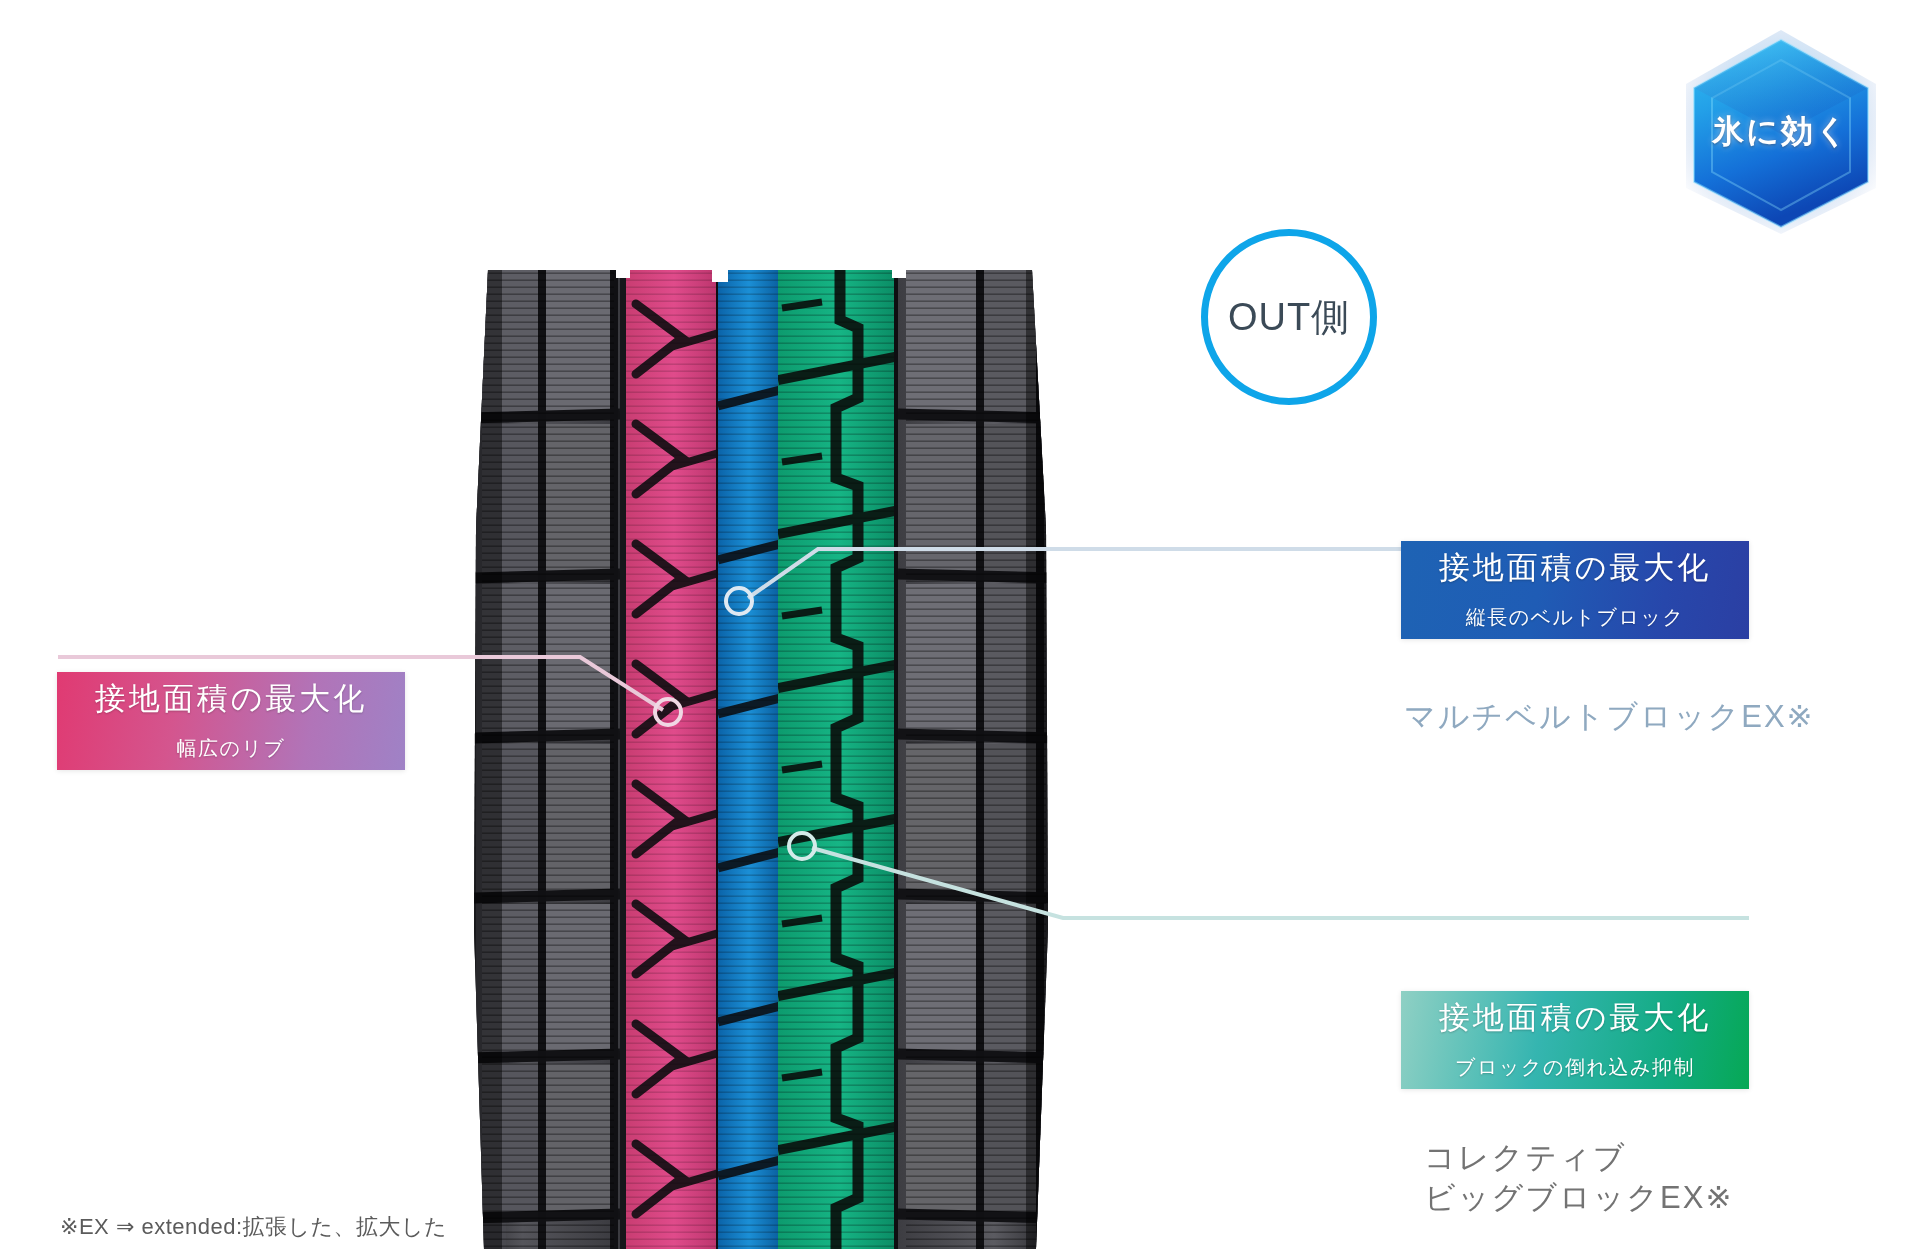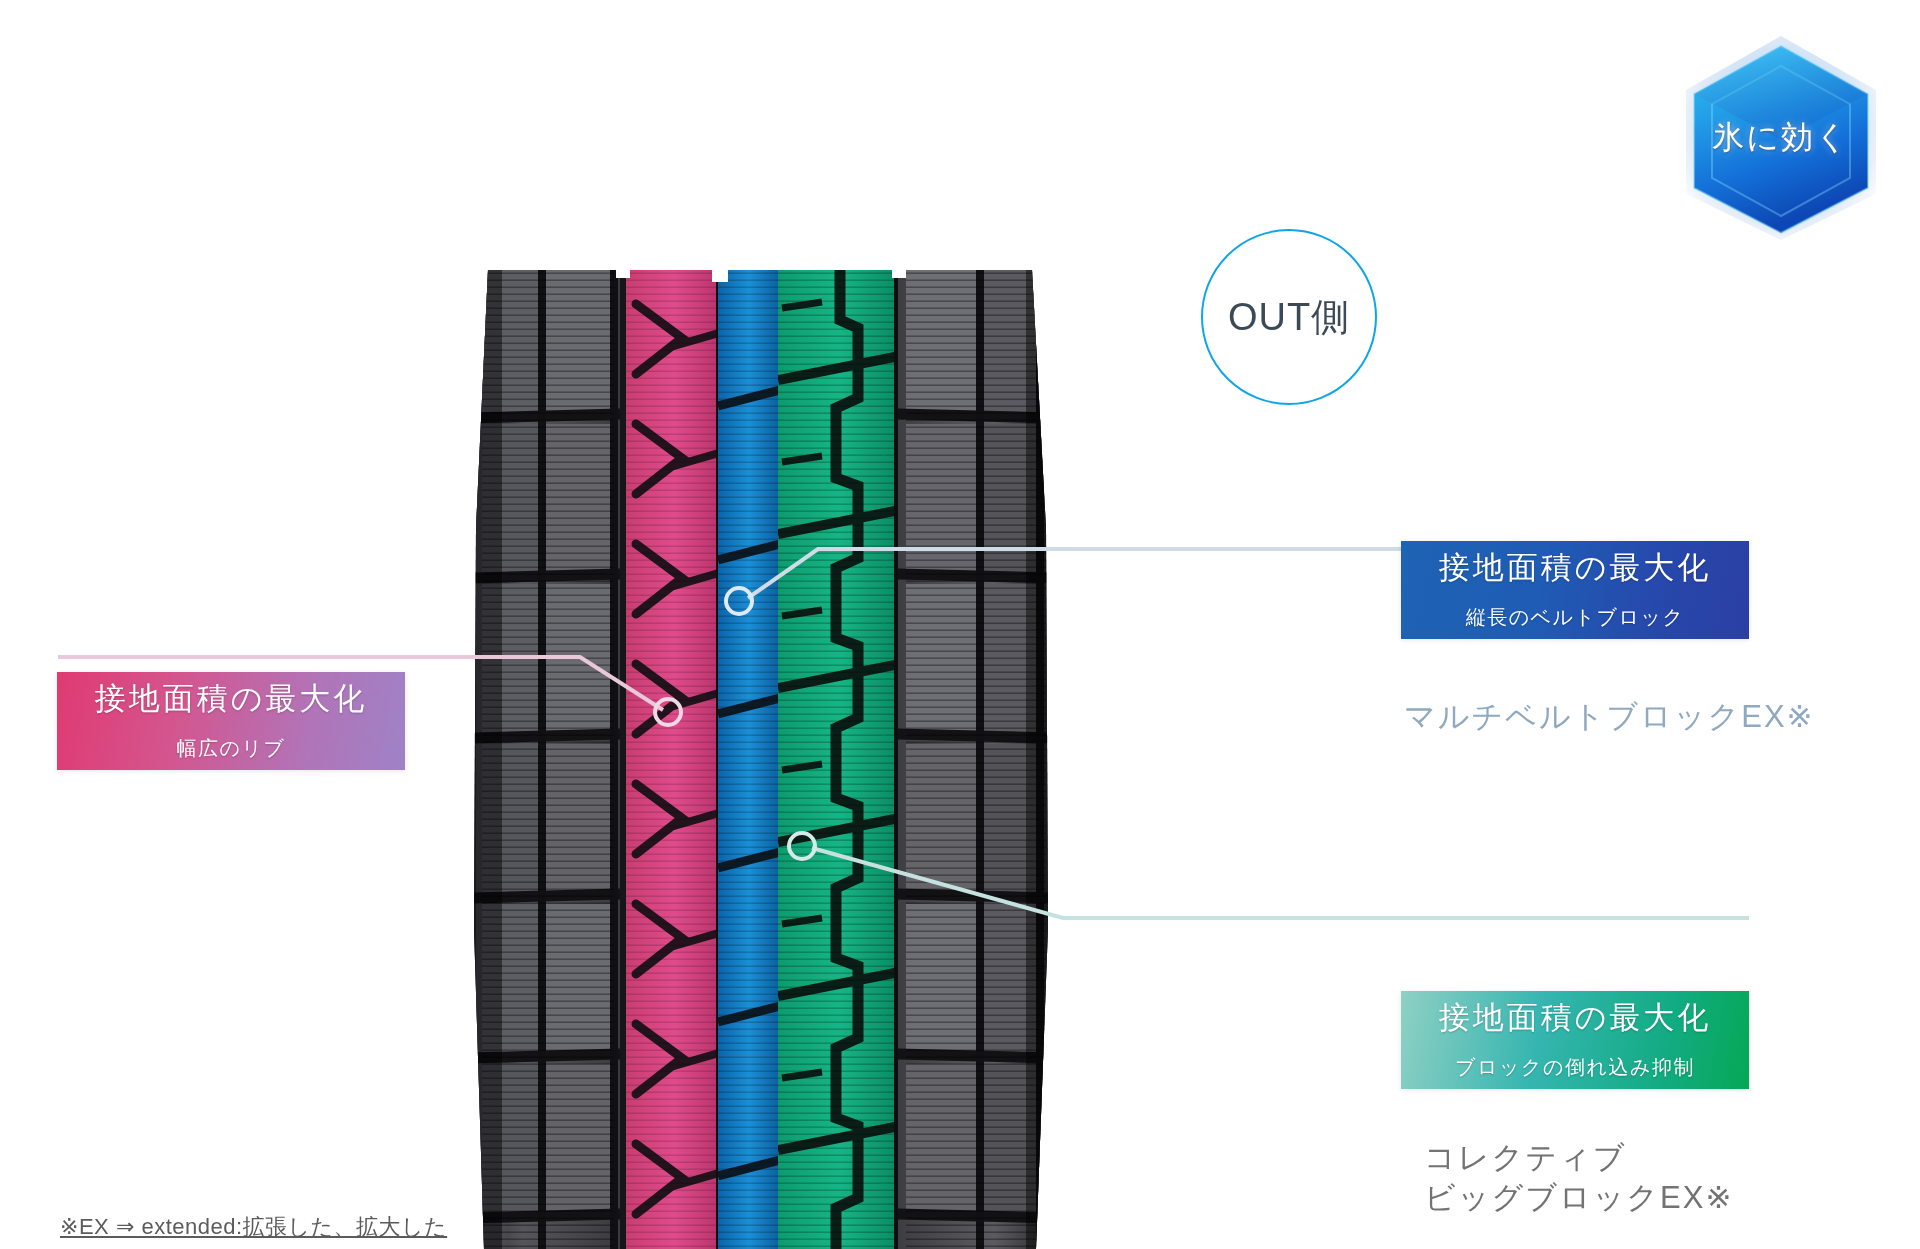--- a/index.html
+++ b/index.html
@@ -18,25 +18,25 @@
 
   
   .side-circle{
     position:absolute;border-radius:50%;
     display:flex;align-items:center;justify-content:center;
     box-sizing:border-box;background:transparent;
   }
   .side-circle span{font-size:38px;letter-spacing:1px;white-space:nowrap;}
   #in-circle{left:131px;top:200px;width:176px;height:176px;border:4px solid #d8436f;}
   #in-circle span{color:#d8436f;}
-  #out-circle{left:1201px;top:229px;width:176px;height:176px;border:2px solid #0ea5e9;}
+  #out-circle{left:1201px;top:229px;width:176px;height:176px;border:7px solid #0ea5e9;}
   #out-circle span{color:#3b4a57;}
 
   
-  .hex-badge{position:absolute;left:1676px;top:28px;width:210px;height:220px;}
+  .hex-badge{position:absolute;left:1676px;top:22px;width:210px;height:220px;font-weight:bold;}
   .hex-badge svg{display:block;}
   .hex-text{
     position:absolute;left:0;top:0;width:210px;height:220px;
     display:flex;align-items:center;justify-content:center;
     color:#ffffff;font-size:32px;letter-spacing:2px;
     text-shadow:0 0 7px rgba(255,255,255,.55),0 1px 3px rgba(0,30,70,.6);
     pointer-events:none;
   }
 
   
@@ -79,21 +79,21 @@
   #cap-block{
     left:1404px;top:1138px;font-size:31px;letter-spacing:2px;color:#737373;margin-left:20px;
   }
 
   
   #connectors{position:absolute;left:0;top:0;width:1920px;height:1249px;pointer-events:none;}
 
   
   #footnote{
     position:absolute;left:60px;top:1212px;
-    font-size:22px;color:#5b5b5b;letter-spacing:.5px;white-space:nowrap;text-decoration:underline;
+    font-size:22px;color:#5b5b5b;letter-spacing:.5px;white-space:nowrap;
   }
 </style>
 </head>
 <body>
 
 <div id="stage">
 
   <div class="tire-wrap">
     <svg class="tire-svg" viewBox="0 0 660 1021" xmlns="http://www.w3.org/2000/svg" aria-hidden="true">
       <defs>

